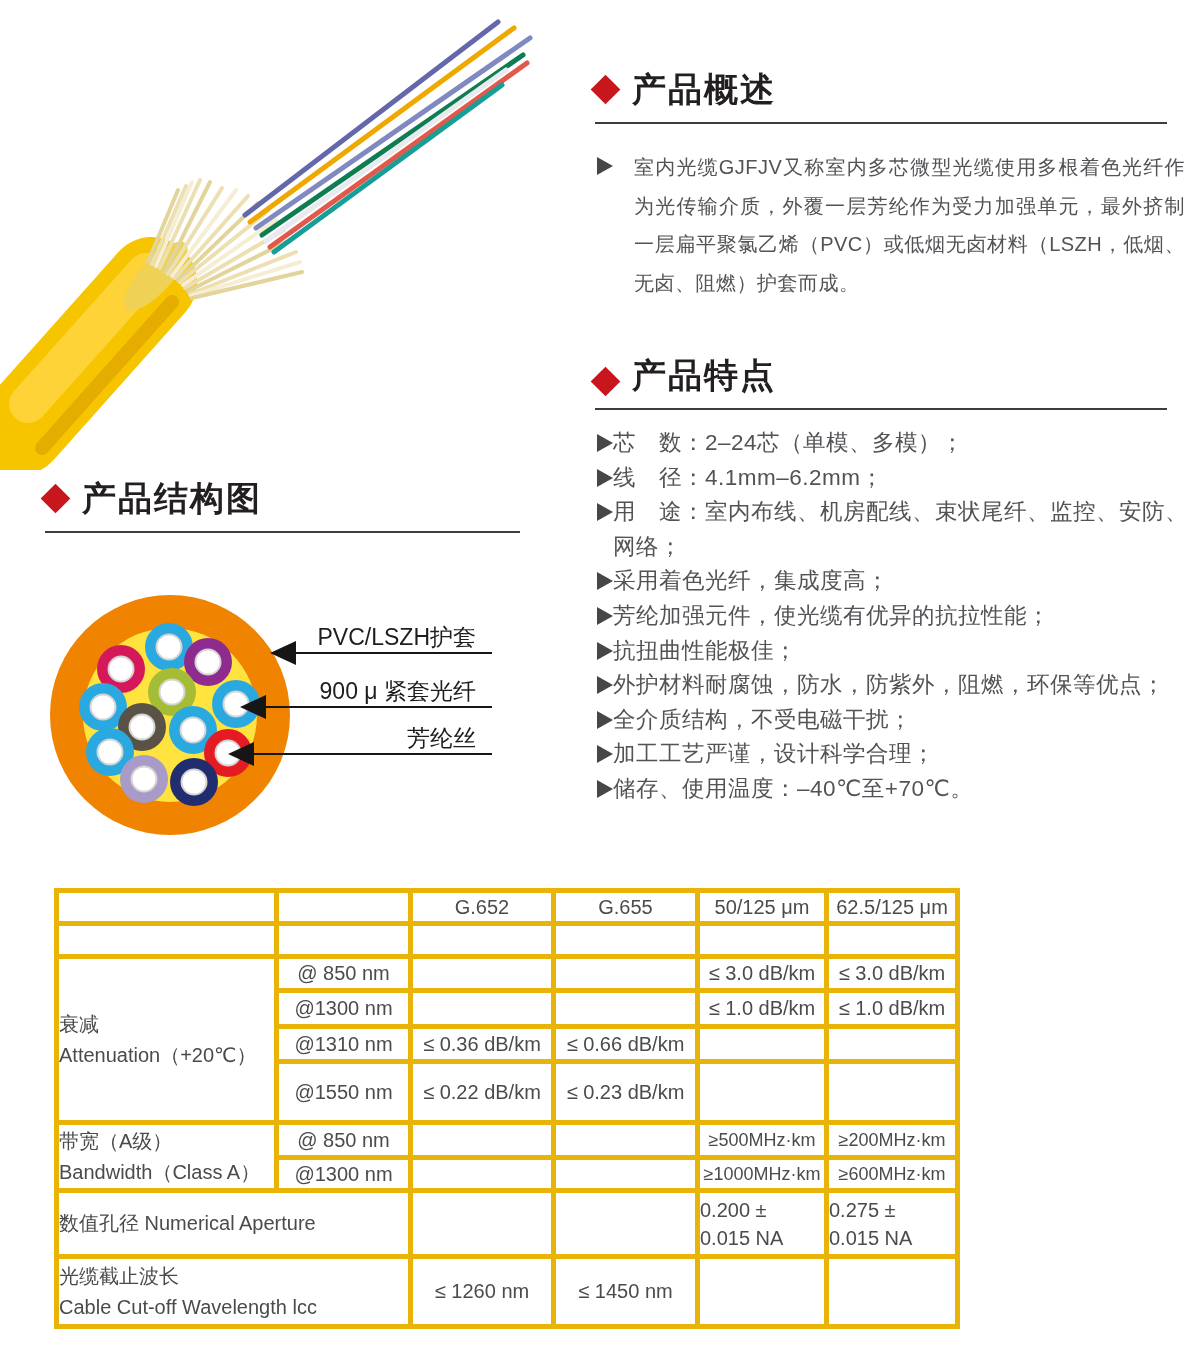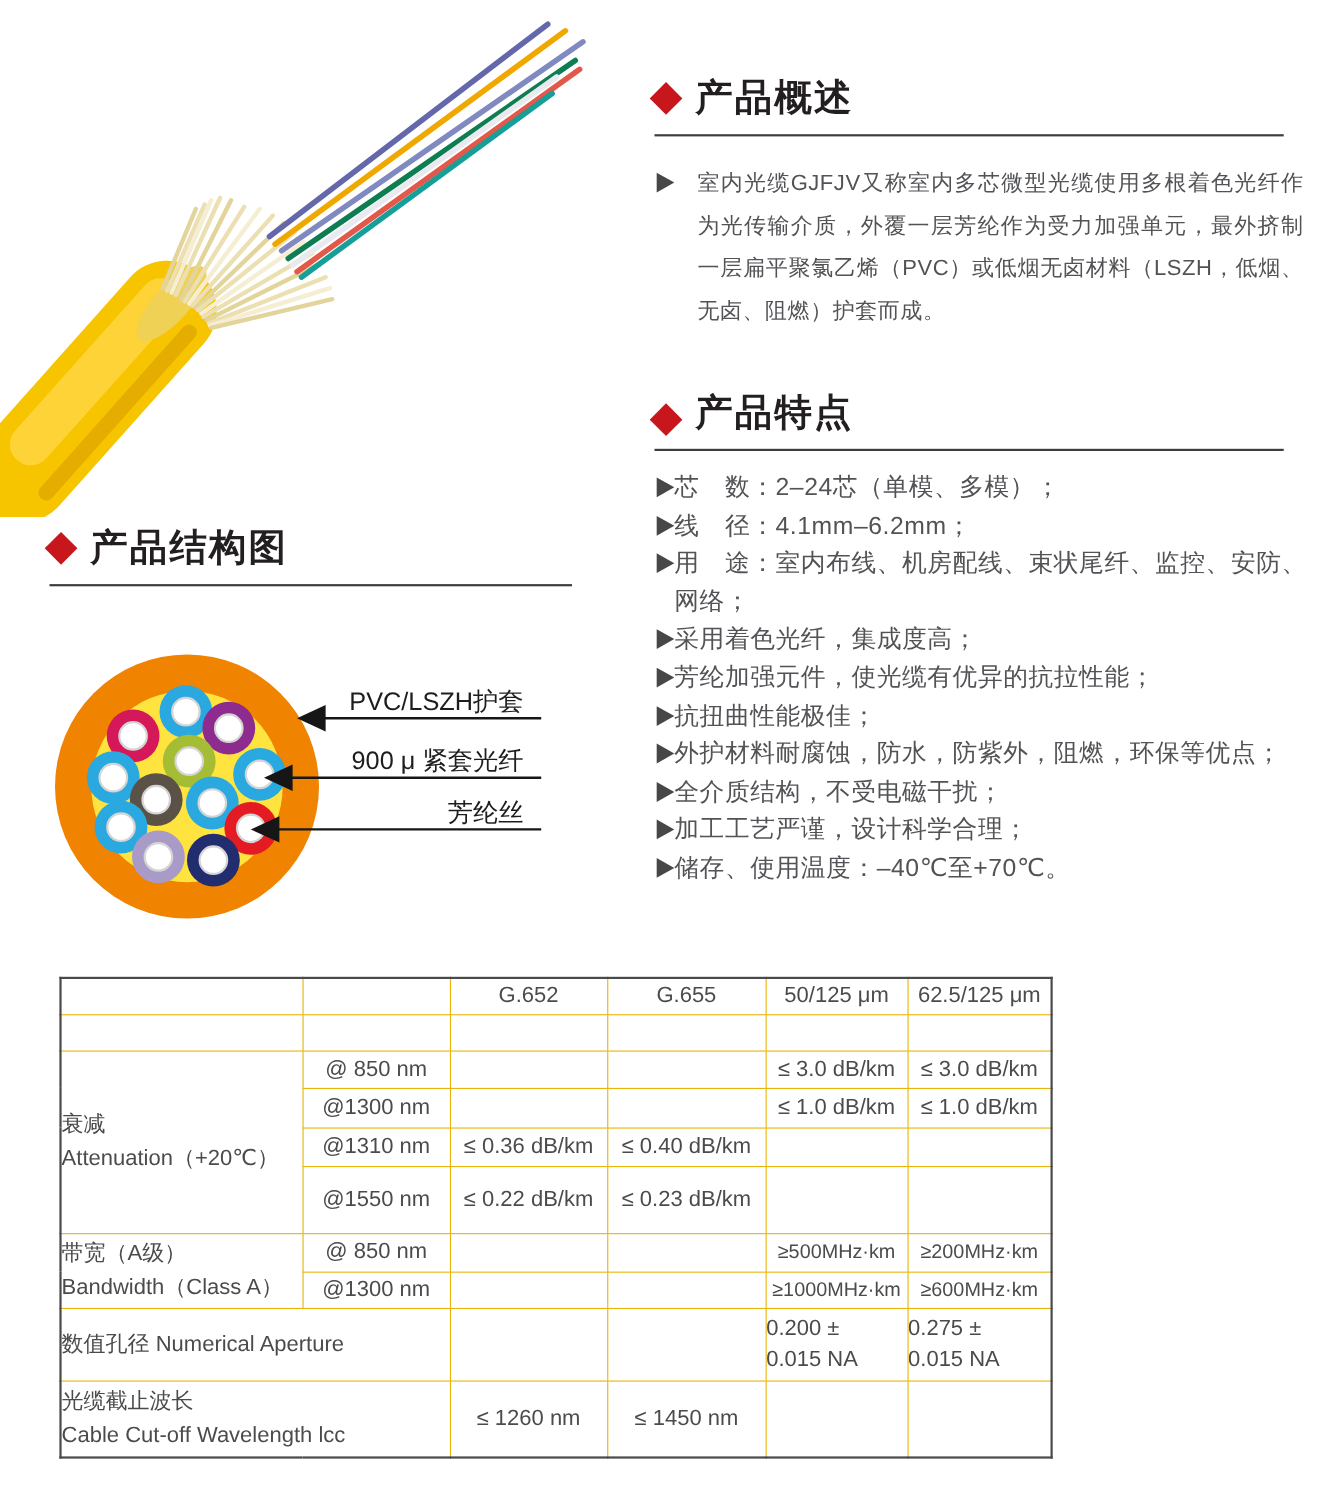--- a/index.html
+++ b/index.html
@@ -46,21 +46,21 @@
   .feat .tri{margin-top:8px;}
   .feat-text{font-size:22.5px;line-height:34.6px;letter-spacing:0.5px;}
 
   
   table.specs{
     position:absolute;left:54px;top:888px;
     border-collapse:collapse;table-layout:fixed;width:901px;
     font-size:20px;color:#4a4b4d;
   }
   table.specs td{
-    border:1px solid #eab308;vertical-align:middle;
+    border:5px solid #eab308;vertical-align:middle;
     padding:0;overflow:hidden;
   }
   table.specs{border:2px solid #4a4a4a;}
   td.lbl{text-align:left;padding-left:11px;line-height:1.55;}
   td.cond{text-align:center;white-space:nowrap;margin-top:12px;}
   td.val{text-align:center;white-space:nowrap;}
   td.hdr{text-align:center;white-space:nowrap;}
   td.mhz{font-size:18px;}
   td.na{text-align:left;padding-left:12px;line-height:1.4;}
 
@@ -258,21 +258,21 @@
   <tr style="height:36px">
     <td class="cond">@1300 nm</td>
     <td></td>
     <td></td>
     <td class="val">≤ 1.0 dB/km</td>
     <td class="val">≤ 1.0 dB/km</td>
   </tr>
   <tr style="height:35px">
     <td class="cond">@1310 nm</td>
     <td class="val">≤ 0.36 dB/km</td>
-    <td class="val">≤ 0.40 dB/km</td>
+    <td class="val">≤ 0.66 dB/km</td>
     <td></td>
     <td></td>
   </tr>
   <tr style="height:61px">
     <td class="cond">@1550 nm</td>
     <td class="val">≤ 0.22 dB/km</td>
     <td class="val">≤ 0.23 dB/km</td>
     <td></td>
     <td></td>
   </tr>

